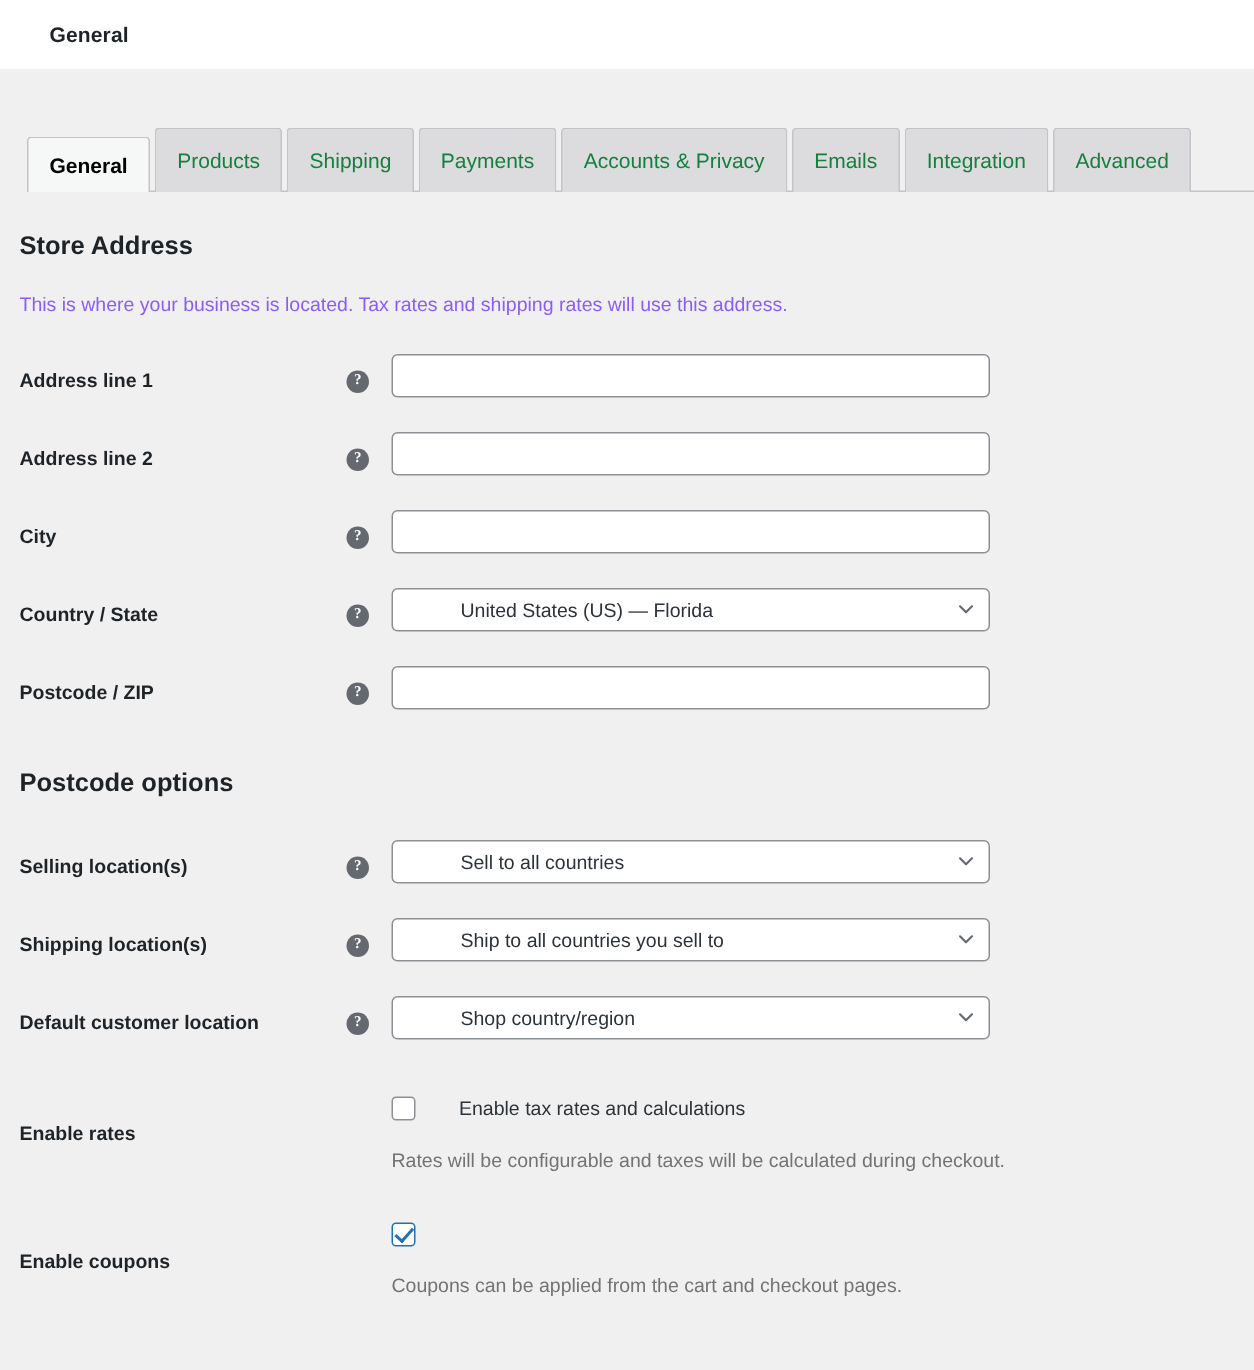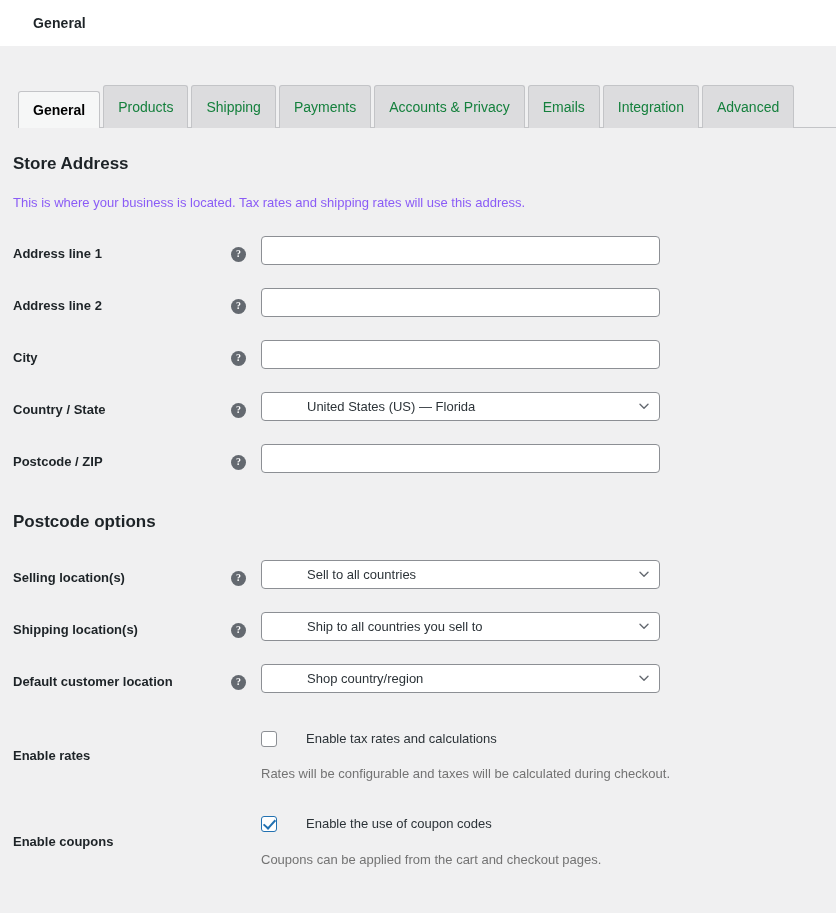--- a/index.html
+++ b/index.html
@@ -355,19 +355,18 @@
       <div class="hint">Rates will be configurable and taxes will be calculated during checkout.</div>
     </div>
   </div>
 
   <div class="row" style="margin-top:27px">
     <div class="label" style="padding-top:4px">Enable coupons</div>
     <div class="helpcol"></div>
     <div class="field">
       <div class="cbline">
         <span class="cbox checked"></span>
-        <span class="cblabel">Enable the use of coupon codes</span>
       </div>
       <div class="hint">Coupons can be applied from the cart and checkout pages.</div>
     </div>
   </div>
 
 </div>
 
 </body></html>

